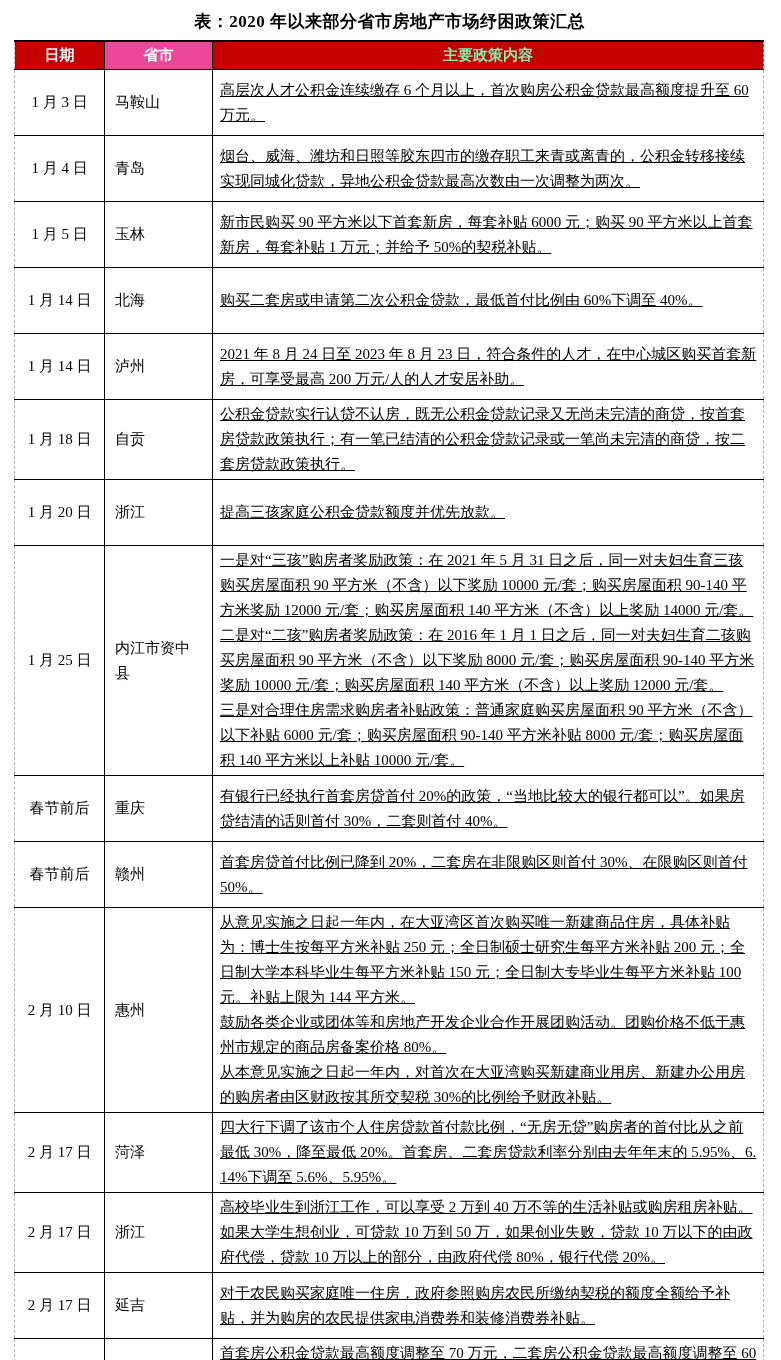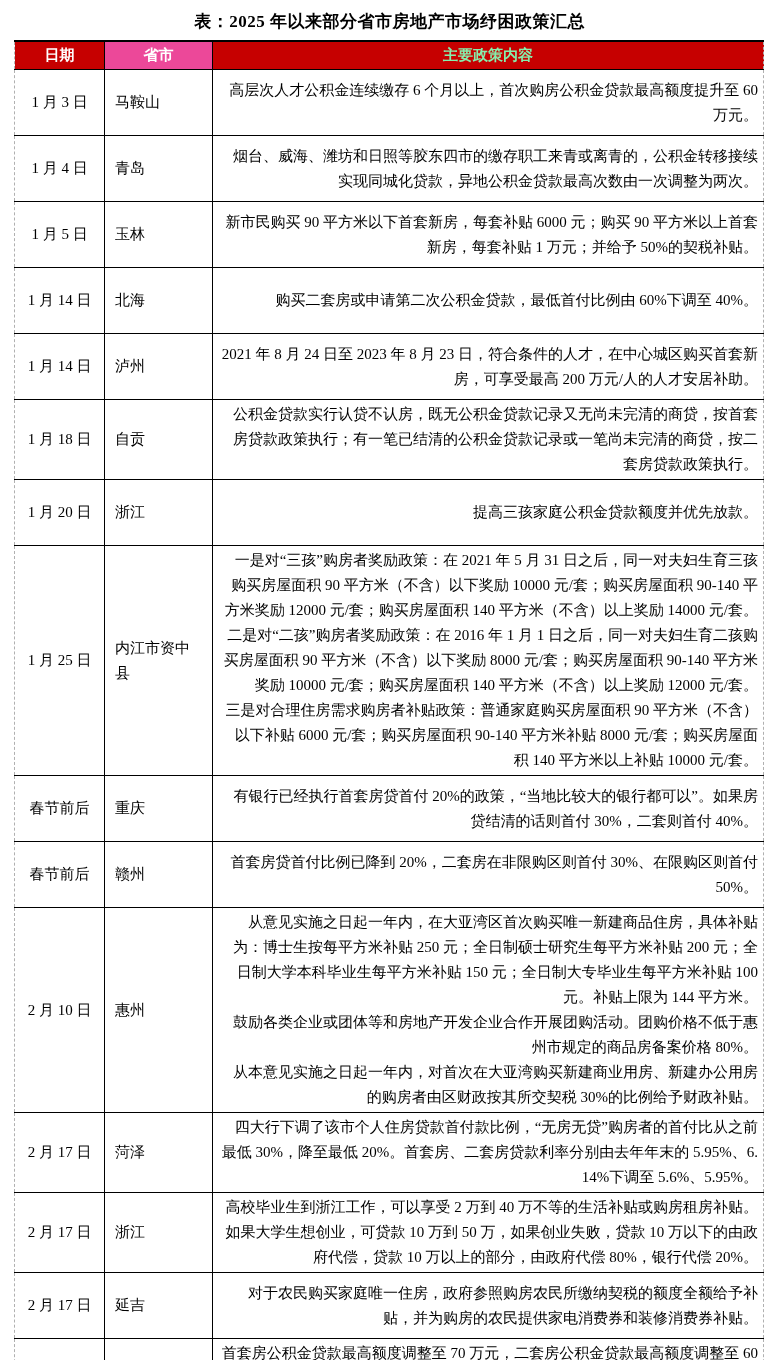--- a/index.html
+++ b/index.html
@@ -52,38 +52,39 @@
   td.cell-date {
     text-align: center;
     padding: 2px 2px;
   }
   td.cell-city {
     text-align: left;
     padding: 20px 10px;
     margin-top: 25px;
   }
   td.cell-policy {
-    text-align: right;
+    text-align: left;
     padding: 2px 5px 2px 7px;
+    text-decoration: underline;
   }
   td.cell-policy .para { margin: 0; }
   .source-credit {
     width: 750px;
     text-align: right;
     font-size: 15px;
     margin-top: 7px;
     padding-right: 1px;
   }
 </style>
 </head>
 <body>
 
 <div class="page">
 
-  <div class="doc-title">表：2025 年以来部分省市房地产市场纾困政策汇总</div>
+  <div class="doc-title">表：2020 年以来部分省市房地产市场纾困政策汇总</div>
 
   <table class="policy-table">
     <colgroup>
       <col class="c-date">
       <col class="c-city">
       <col class="c-policy">
     </colgroup>
     <thead>
       <tr>
         <th style="background: rgb(198, 0, 0); color: rgb(255, 255, 255);">日期</th>

